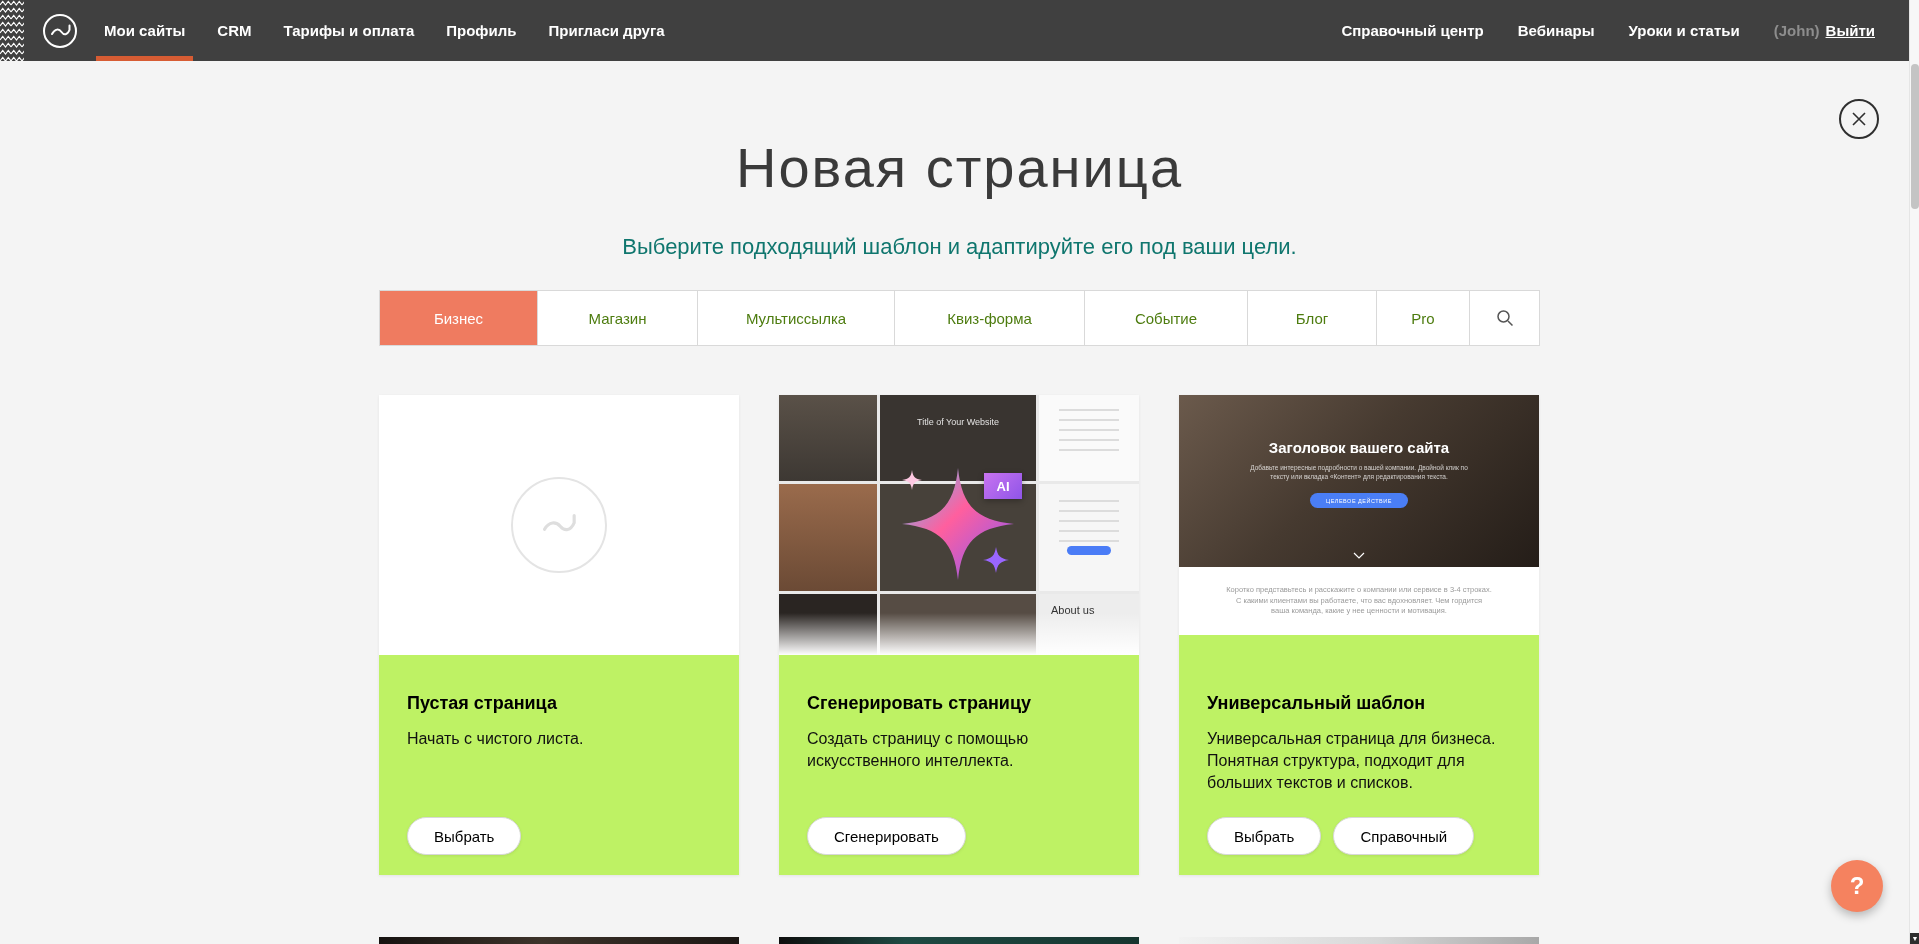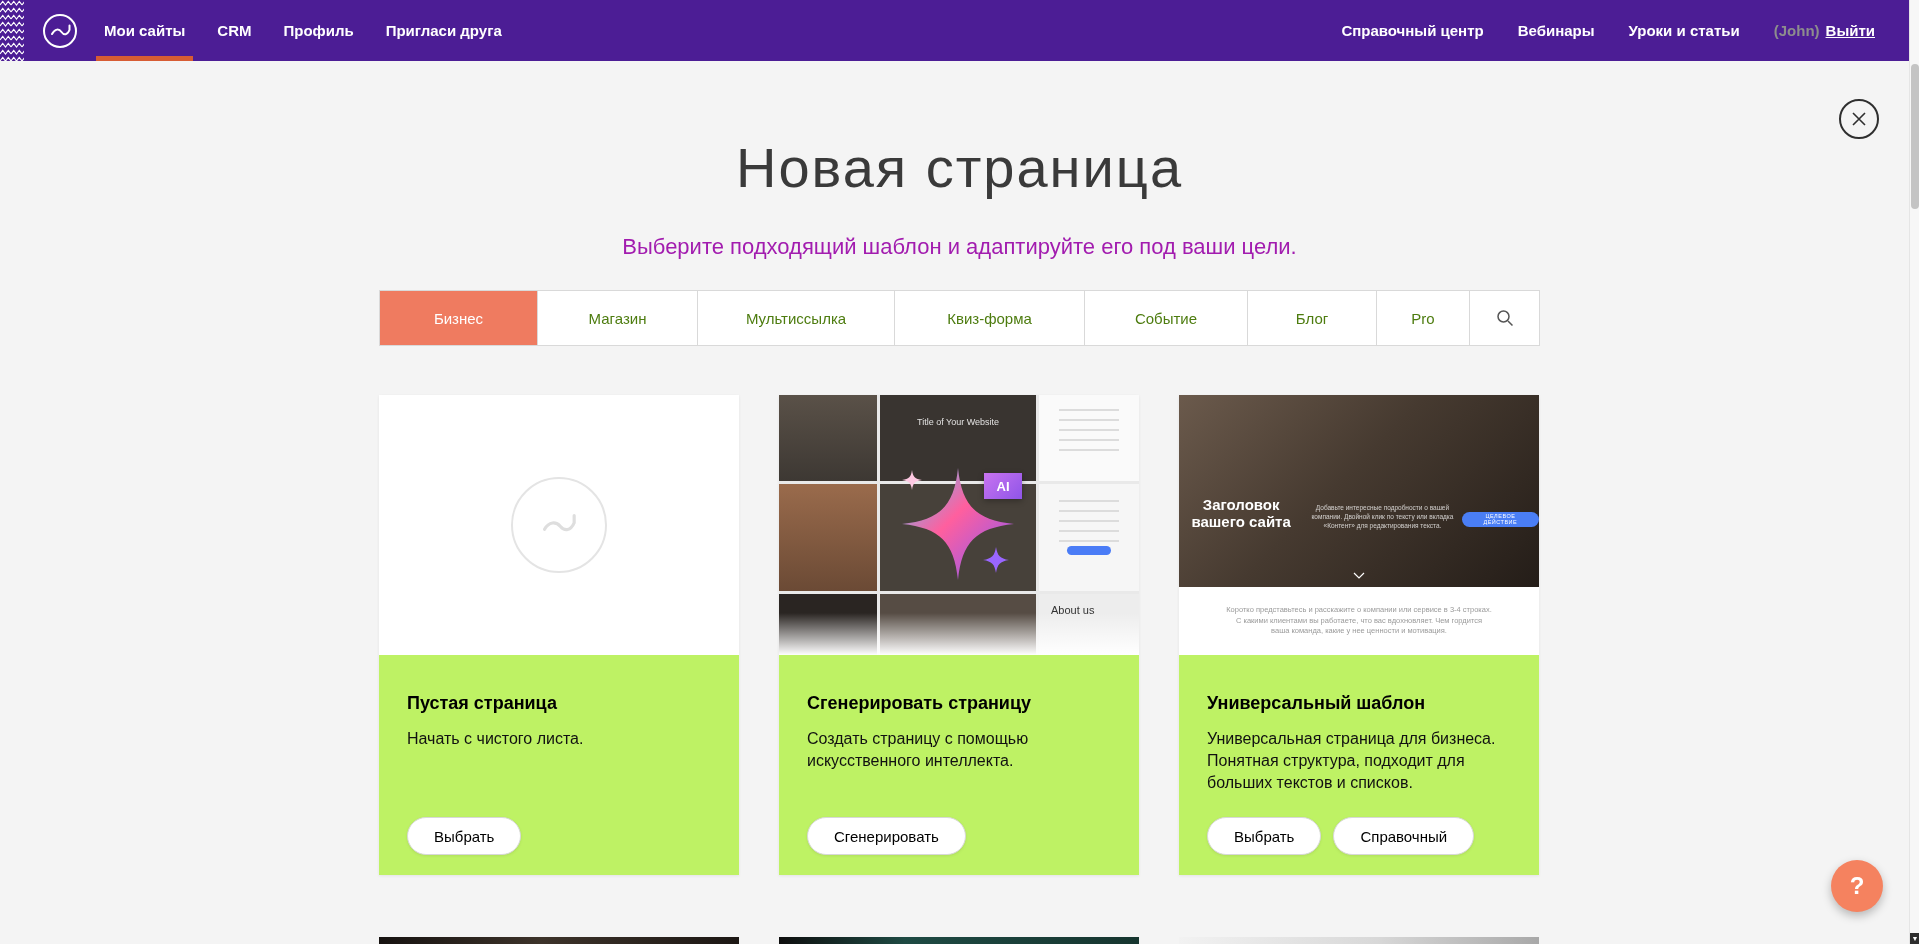--- a/index.html
+++ b/index.html
@@ -5,21 +5,21 @@
   * { box-sizing: border-box; margin: 0; padding: 0; }
   html,body { width:1919px; height:944px; overflow:hidden; }
   body {
     font-family: "Liberation Sans", "DejaVu Sans", sans-serif;
     background:#f4f4f4; position:relative; color:#111;
   }
 
   
   .topbar {
     position:fixed; top:0; left:0; width:1919px; height:61px;
-    background:#4c1d95; display:flex; align-items:center; z-index:10;
+    background:#404040; display:flex; align-items:center; z-index:10;
   }
   .zigzag { width:24px; height:61px; flex:0 0 auto; }
   .logo { margin:0 26px 0 18px; display:flex; align-items:center; cursor:pointer; }
   .nav-left, .nav-right { display:flex; align-items:stretch; height:61px; }
   .nav-item {
     display:flex; align-items:center; height:61px; position:relative;
     color:#fff; font-size:15px; font-weight:bold; margin-right:32px;
     cursor:pointer; white-space:nowrap;
   }
   .nav-item.active::after {
@@ -39,21 +39,21 @@
     position:absolute; left:1839px; top:99px; width:40px; height:40px;
     border-radius:50%; border:2px solid #2f2f2f; background:transparent;
     display:flex; align-items:center; justify-content:center; cursor:pointer;
   }
 
   .page-title {
     margin-top:74px; text-align:center; font-size:56px; font-weight:300;
     letter-spacing:2px; color:#3a3a3a;
   }
   .page-subtitle {
-    margin-top:34px; text-align:center; font-size:22px; font-weight:300; color:#a21caf;
+    margin-top:34px; text-align:center; font-size:22px; font-weight:300; color:#0f766e;
   }
 
   .content { width:1161px; margin:0 auto; }
 
   
   .tabs {
     display:flex; margin-top:30px; height:56px; background:#fff;
     border:1px solid #d9d9d9;
     align-items:flex-end;
   }
@@ -112,22 +112,22 @@
   }
   .sparkle { position:absolute; left:99px; top:45px; }
   .ai-badge {
     position:absolute; left:205px; top:78px; width:38px; height:26px; border-radius:0;
     background:linear-gradient(135deg,#c873f0,#8f55e8); color:#fff; font-size:13px; font-weight:bold;
     display:flex; align-items:center; justify-content:center; box-shadow:0 2px 6px rgba(0,0,0,.3);
   }
 
   
   .hero {
-    height:192px; background:linear-gradient(135deg,#6b5a4c 0%,#463a30 45%,#241d18 100%);
-    display:flex; align-items:center; text-align:center;
+    height:172px; background:linear-gradient(135deg,#6b5a4c 0%,#463a30 45%,#241d18 100%);
+    display:flex; flex-direction:column; align-items:center; text-align:center;
     padding-top:44px; position:relative;
   }
   .hero-heading { color:#fff; font-size:15px; font-weight:bold; }
   .hero-sub { color:rgba(255,255,255,.75); font-size:6.5px; line-height:9px; width:230px; margin-top:7px; }
   .hero-cta {
     margin-top:12px; padding:0 16px; height:15px; border-radius:8px; background:#4a7ef5;
     color:#fff; font-size:5.5px; letter-spacing:.5px; display:flex; align-items:center;
     text-transform:uppercase; border:none; cursor:pointer;
   }
   .hero-chevron { position:absolute; bottom:8px; left:50%; transform:translateX(-50%); }
@@ -187,20 +187,21 @@
   </div>
   <div class="logo">
     <svg width="36" height="36" viewBox="0 0 36 36">
       <circle cx="18" cy="18" r="16" fill="none" stroke="#fff" stroke-width="2"></circle>
       <path d="M10 21 C13 15.5, 17 15.5, 19.5 19 C22 22.5, 25.5 22, 27.5 17 M27.5 17 L27.5 12.5" fill="none" stroke="#fff" stroke-width="2" stroke-linecap="round"></path>
     </svg>
   </div>
   <nav class="nav-left">
     <span class="nav-item active">Мои сайты</span>
     <span class="nav-item">CRM</span>
+    <span class="nav-item">Тарифы и оплата</span>
     <span class="nav-item">Профиль</span>
     <span class="nav-item">Пригласи друга</span>
   </nav>
   <nav class="nav-right">
     <span class="nav-item">Справочный центр</span>
     <span class="nav-item">Вебинары</span>
     <span class="nav-item">Уроки и статьи</span>
     <span class="user-block">
       <span class="user-name">(John)</span>
       <span class="logout">Выйти</span>

